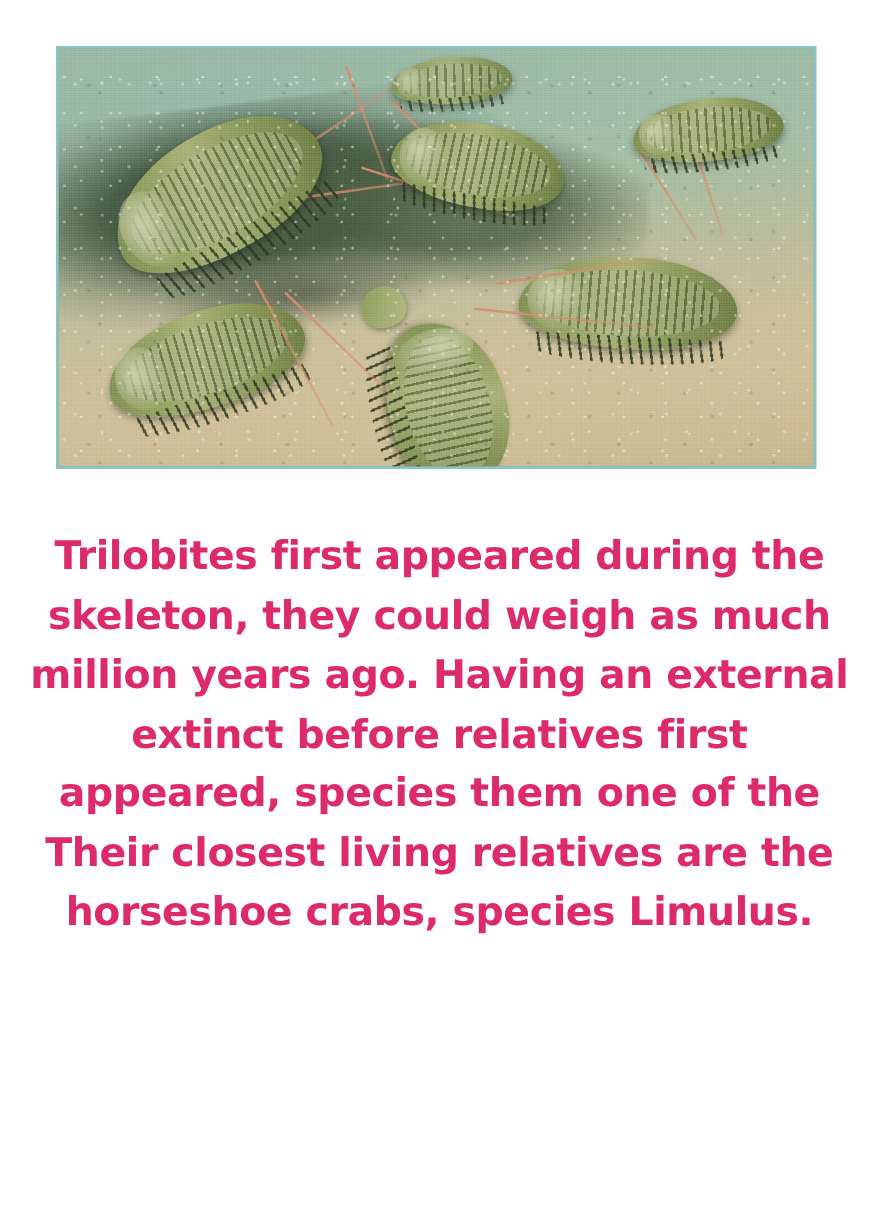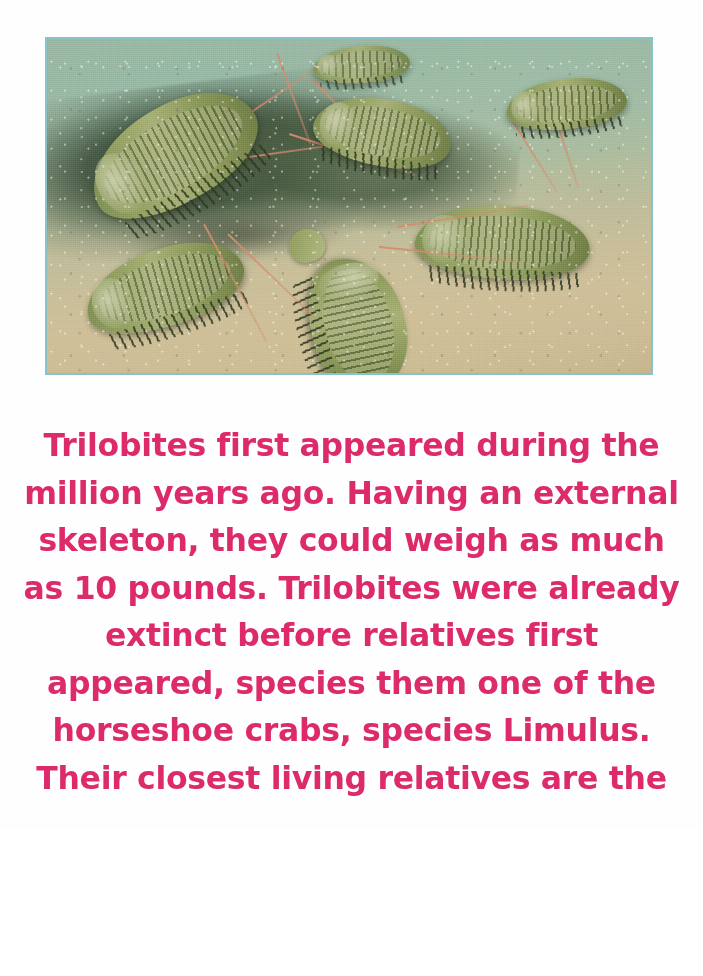--- a/index.html
+++ b/index.html
@@ -269,22 +269,21 @@
       <div class="antenna a6"></div>
       <div class="antenna a7"></div>
 
       <div class="layer speckle"></div>
       <div class="layer grain"></div>
     </div>
   </div>
 
   <div class="caption">
     <span class="line">Trilobites first appeared during the</span>
+    <span class="line">skeleton, they could weigh as much</span>
     <span class="line">million years ago. Having an external</span>
-    <span class="line">skeleton, they could weigh as much</span>
-    <span class="line">as 10 pounds. Trilobites were already</span>
     <span class="line">extinct before relatives first</span>
     <span class="line">appeared, species them one of the</span>
+    <span class="line">Their closest living relatives are the</span>
     <span class="line">horseshoe crabs, species Limulus.</span>
-    <span class="line">Their closest living relatives are the</span>
   </div>
 
 </div>
 
 </body></html>

